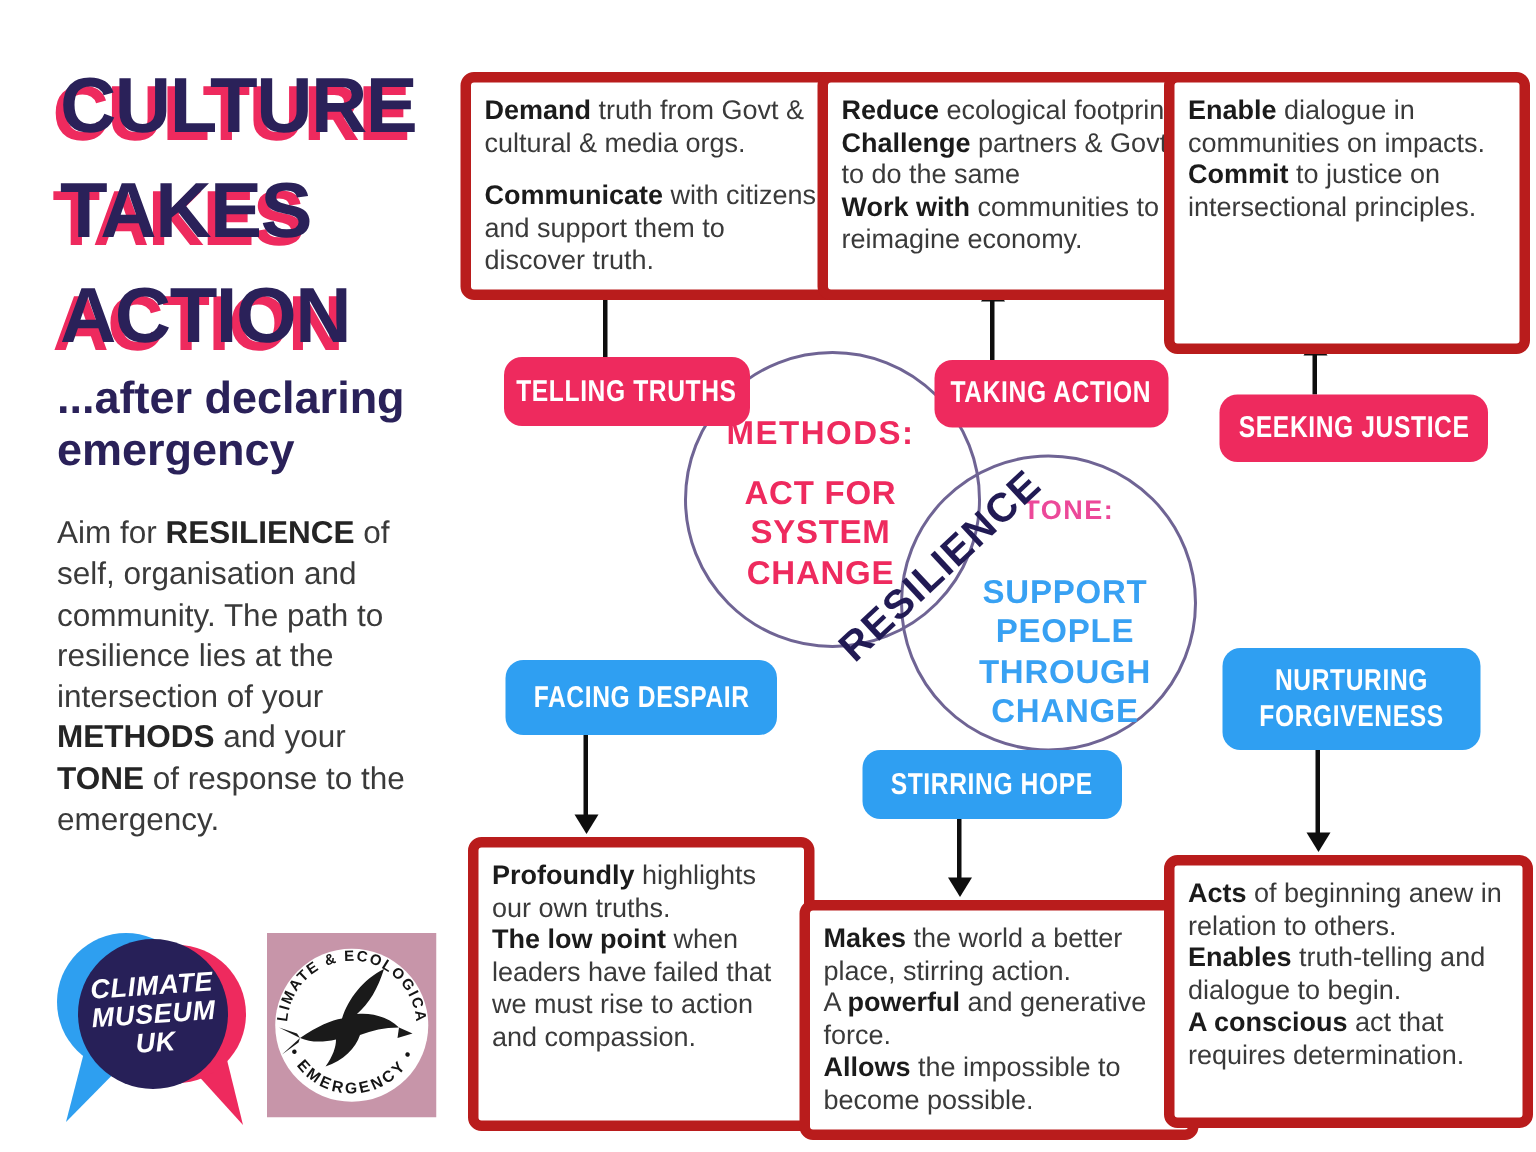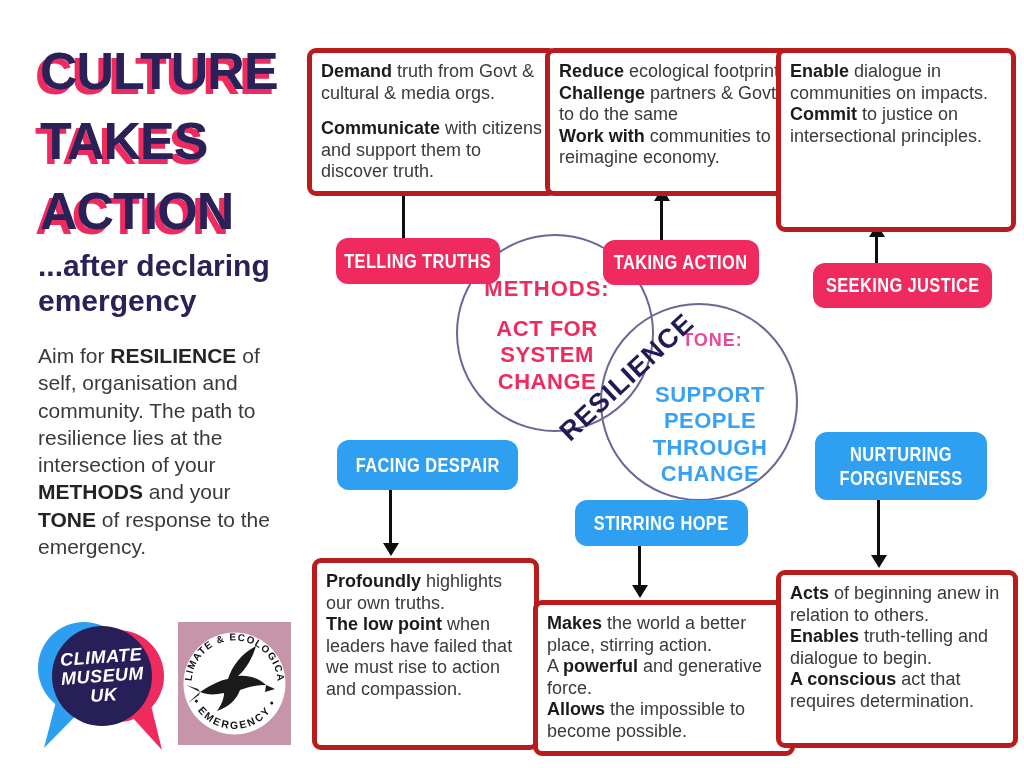--- a/index.html
+++ b/index.html
@@ -22,21 +22,21 @@
   }
   .intro{
     left:38px;top:342px;width:252px;
     font-size:21px;line-height:1.3;color:#3a3a3a;
   }
   .intro p{margin:0;}
   .intro b{color:#242424;}
 
   
   .tbox{
-    background:#fff;border:5px solid #b91c1c;border-radius:9px;
+    background:#fff;border:7px solid #b91c1c;border-radius:9px;
     padding:8px 9px;font-size:18px;line-height:1.2;color:#3a3a3a;
     z-index:3;
   }
   .tbox b{color:#1b1b1b;}
   .tbox p{margin:0;}
   .tbox.gap p + p{margin-top:14px;}
   .b1{left:307px;top:48px;width:223px;min-height:112px;}
   .b2{left:545px;top:48px;width:228px;min-height:122px;}
   .b3{left:776px;top:48px;width:212px;min-height:158px;}
   .b4{left:312px;top:558px;width:199px;min-height:166px;}
@@ -49,21 +49,21 @@
     text-align:center;z-index:4;margin-left:19px;
   }
   .lbl span{
     font-weight:bold;font-size:20px;letter-spacing:.5px;white-space:nowrap;
     transform:scaleX(.82);transform-origin:center;
   }
   .lbl.wrap span{white-space:normal;width:160px;line-height:1.2;}
   .pink{background:#ee2a5e;}
   .blue{background:#2f9ff2;}
   .l-telling{left:317px;top:238px;width:164px;height:46px;}
-  .l-taking{left:584px;top:240px;width:156px;height:45px;align-items:center;}
+  .l-taking{left:604px;top:240px;width:156px;height:45px;align-items:center;}
   .l-seeking{left:794px;top:263px;width:179px;height:45px;}
   .l-facing{left:318px;top:440px;width:181px;height:50px;}
   .l-stirring{left:556px;top:500px;width:173px;height:46px;}
   .l-nurturing{left:796px;top:432px;width:172px;height:68px;}
 
   
   .arrow{width:3px;background:#0e0e0e;z-index:2;}
   .arrow::after{content:'';position:absolute;left:-6.5px;
     border-left:8px solid transparent;border-right:8px solid transparent;}
   .arrow.up::after{top:-12px;border-bottom:13px solid #0e0e0e;}

